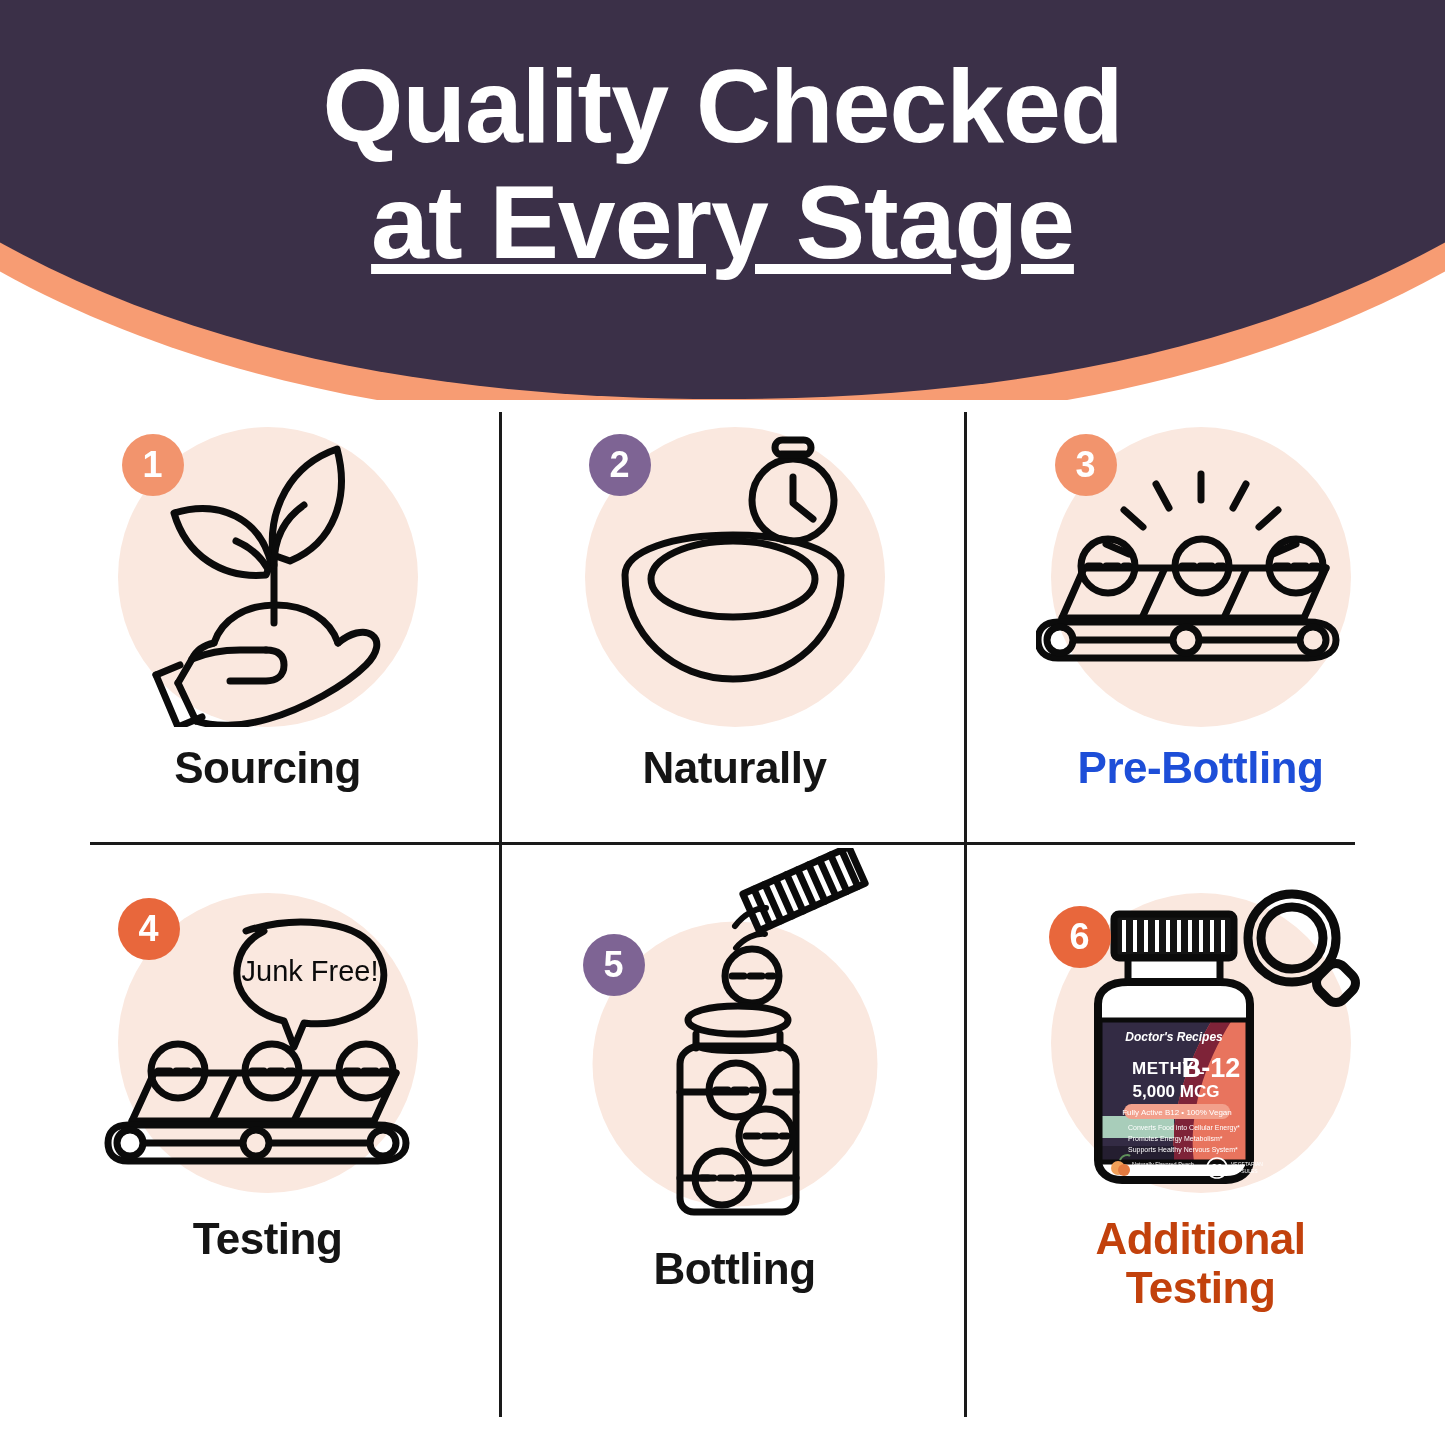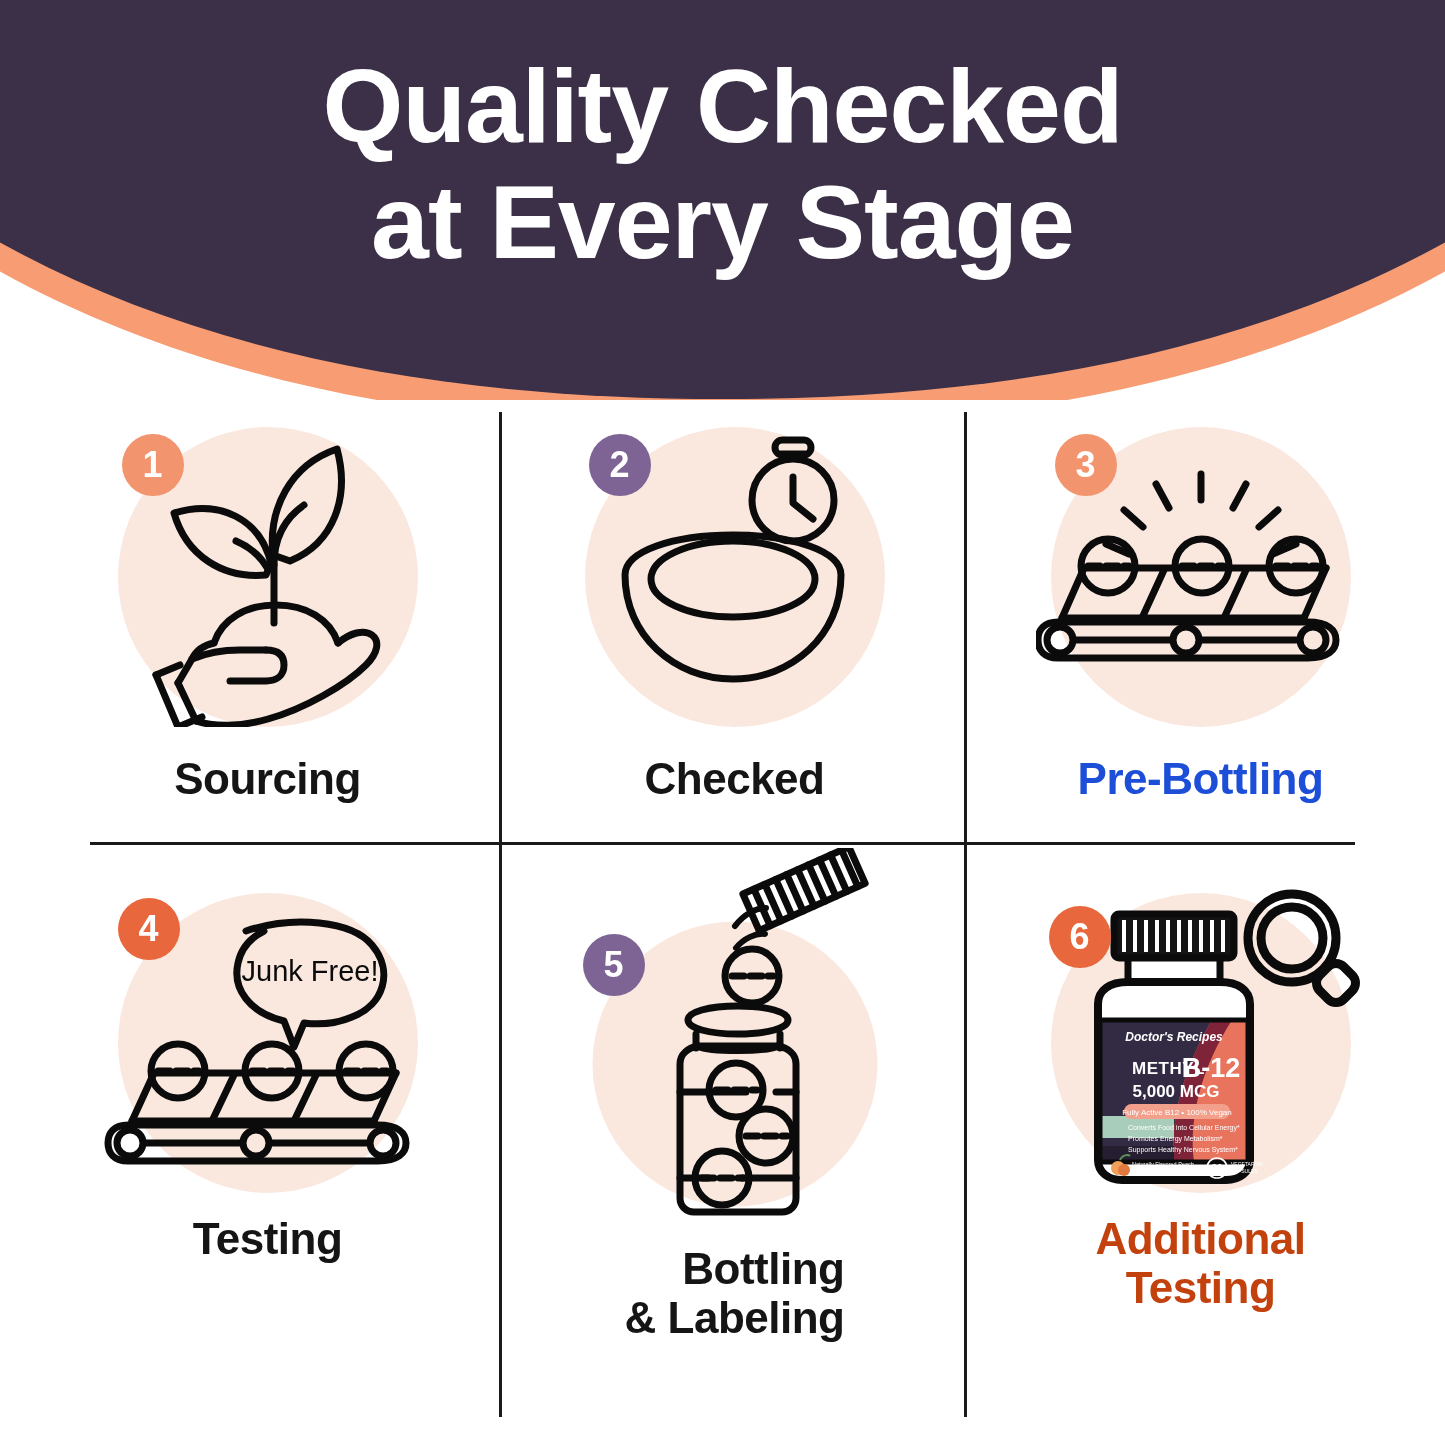--- a/index.html
+++ b/index.html
@@ -17,21 +17,21 @@
   }
   .header-svg{ position:absolute; left:0; top:0; }
   .header-title{
     position:absolute; left:0; top:48px; width:1445px;
     text-align:center; color:#ffffff;
     font-family:"Liberation Sans", sans-serif;
     font-weight:bold; font-size:104px; line-height:1.12;
     letter-spacing:-1px;
     z-index:3;
   }
-  .header-title .l2{ display:block; }
+  .header-title .l2{ display:block;text-decoration:underline; }
 
   
   .grid{
     position:absolute; left:0; top:400px; width:1445px; height:1045px;
   }
   .vline{ position:absolute; width:3px; background:#1a1a1a; }
   .hline{ position:absolute; height:3px; background:#1a1a1a; }
 
   .cell{
     position:absolute; width:465px; height:430px;
@@ -51,21 +51,21 @@
   .icon-svg{ position:relative; z-index:2; }
   .badge{
     position:absolute; z-index:4;
     width:62px; height:62px; border-radius:50%;
     display:flex; align-items:center; justify-content:center;
     color:#ffffff; font-weight:bold; font-size:36px;
     font-family:"Liberation Sans", sans-serif;
     line-height:1;
   }
   .caption{
-    margin-top:12px; text-align:center; color:#151515;
+    margin-top:1px; text-align:center; color:#151515;
     font-family:"Liberation Sans", sans-serif;
     font-weight:bold; font-size:44px; line-height:1.12;
     letter-spacing:-0.5px;
   }
   .caption .cl2{ display:block; }
 
   
   #cell-1{ left:35px;   top:12px; }
   #cell-2{ left:502px;  top:12px; }
   #cell-3{ left:968px;  top:12px; }
@@ -164,21 +164,21 @@
           <path d="M208 50 L208 76 L228 92"></path>
         </g>
 
         <path d="M40 148 C40 208, 89 252, 148 252 C207 252, 256 208, 256 148
                  C256 124, 208 108, 148 108 C88 108, 40 124, 40 148 Z"></path>
 
         <ellipse cx="148" cy="152" rx="82" ry="38"></ellipse>
       </svg>
     </div>
     <div class="caption" style="color: rgb(21, 21, 21);">
-      <span>Checked</span>
+      <span>Naturally</span>
     </div>
   </div>
 
   <div class="cell" id="cell-3">
     <div class="art">
       <div class="blob" style="background: rgb(250, 232, 223);"></div>
       <div class="badge" id="badge-3" style="background:#F2946D;">
         <span>3</span>
       </div>
       <svg class="icon-svg" width="330" height="290" viewBox="0 0 330 290" fill="none" stroke="#0B0B0B" stroke-width="7" stroke-linecap="round" stroke-linejoin="round">
@@ -353,21 +353,20 @@
         <g>
           <circle cx="152" cy="330" r="27"></circle>
           <path d="M132 330 L144 330"></path>
             <path d="M150 330 L162 330"></path>
             <path d="M168 330 L173 330"></path>
         </g>
       </svg>
     </div>
     <div class="caption" style="color: rgb(21, 21, 21);">
       <span>Bottling</span>
-      <span class="cl2">&amp; Labeling</span>
     </div>
   </div>
 
   <div class="cell" id="cell-6">
     <div class="art">
       <div class="blob" style="background: rgb(250, 232, 223);"></div>
       <div class="badge" id="badge-6" style="background:#E8673C;">
         <span>6</span>
       </div>
       <svg class="icon-svg" width="330" height="330" viewBox="0 0 330 330">

